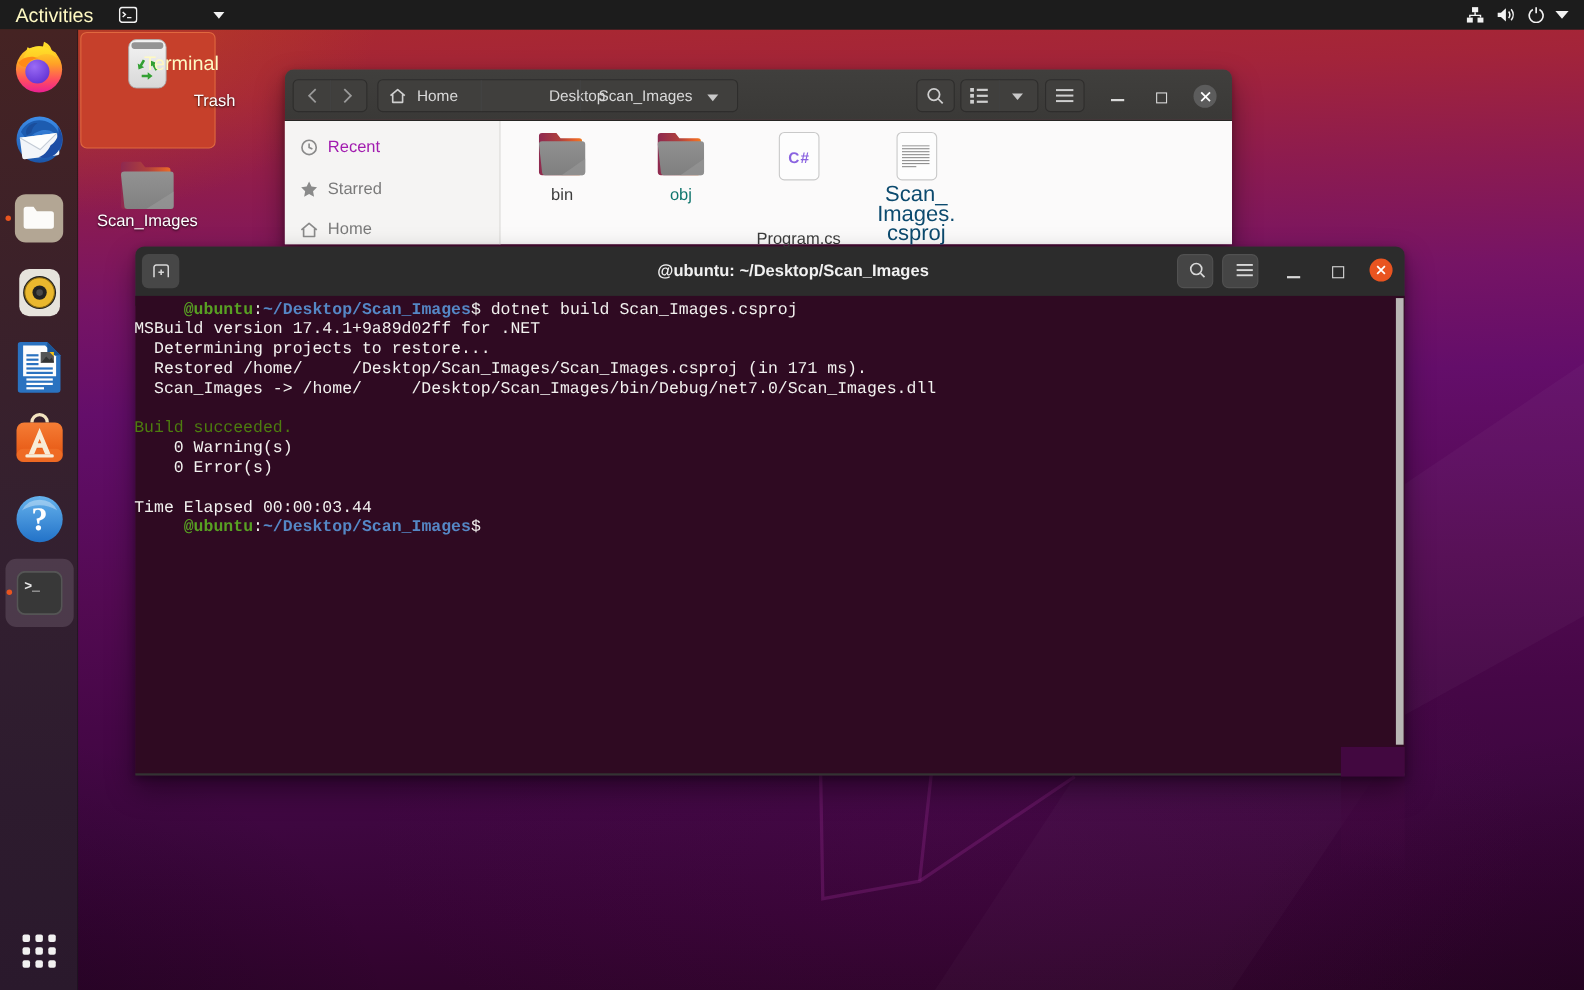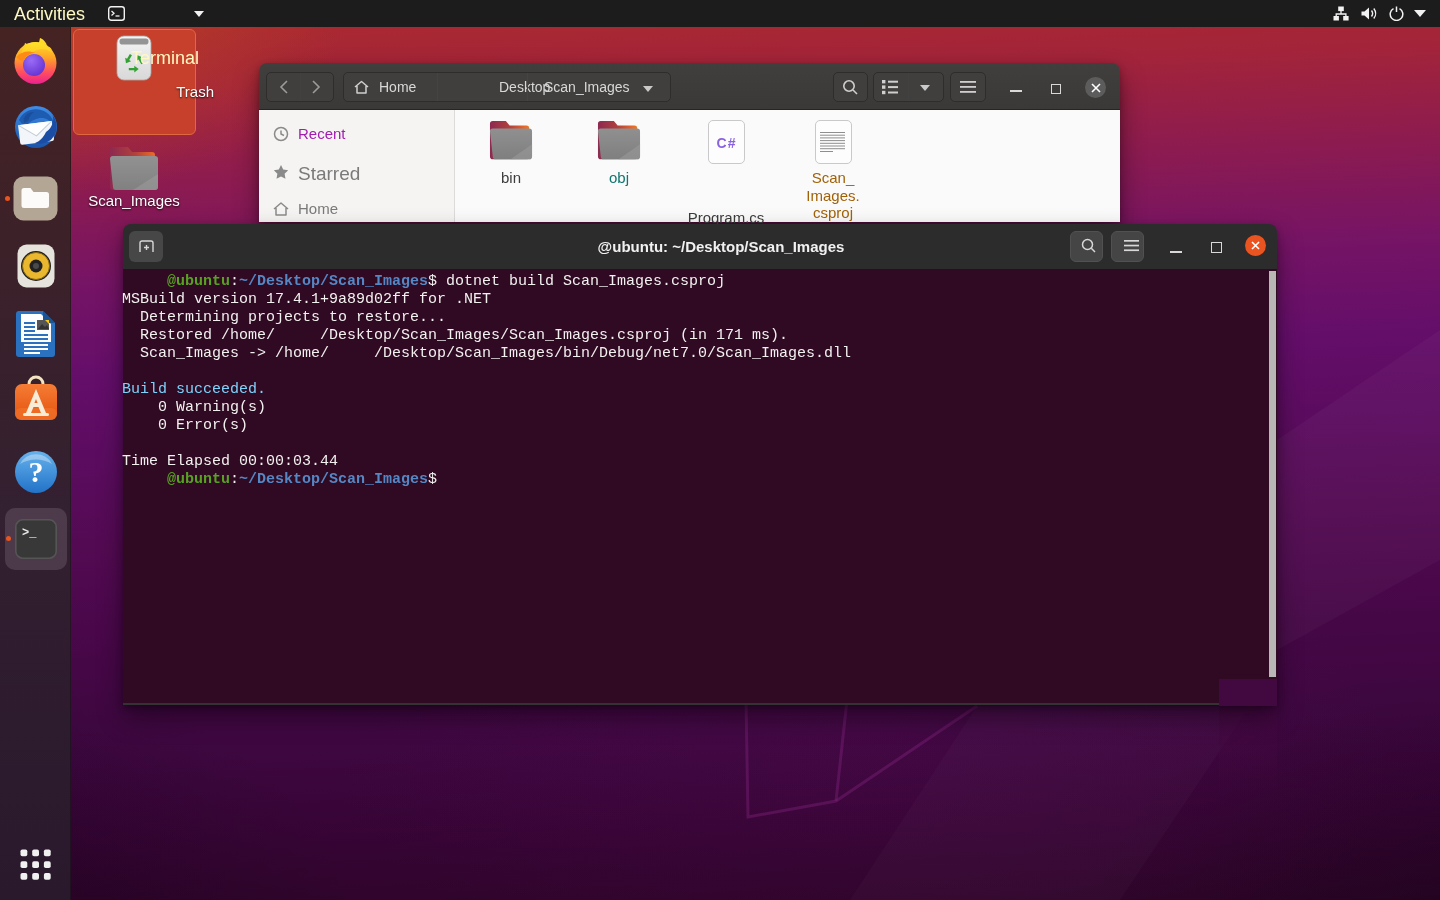--- a/index.html
+++ b/index.html
@@ -38,21 +38,21 @@
   .pathseg { position:absolute; top:0; height:28px; line-height:28px; color:#d8d8d8; font-size:14px; }
   
   #term { left:123px; top:224px; width:1154px; height:481px; z-index:20; }
   #term .hdr { position:absolute; left:0; top:0; width:1154px; height:54px; border-radius:8px 8px 0 0;
      background:#2c2c2c; border-bottom:1px solid #1f1f1f; }
   #term .body { position:absolute; left:0; top:45px; width:1154px; height:436px; background:#2f0a22; border-bottom:2px solid #333; }
   .tbtn { position:absolute; top:7px; width:33px; height:31px; background:#454545; border:1px solid #515151; border-radius:6px; }
   
   #ttext { position:absolute; left:-1px; top:4px; font-family:"Liberation Mono", monospace; font-size:15px; line-height:18px; color:#f2f1ef; white-space:pre; }
   #ttext .g { color:#58a123; font-weight:bold; }
-  #ttext .gg { color:#7dd3fc; }
+  #ttext .gg { color:#4d7c0f; }
   #ttext .b { color:#5587c5; font-weight:bold; }
 </style>
 </head>
 <body>
 <div id="wall" class="abs"></div>
 <svg class="abs" style="left:0;top:0;z-index:1" width="1440" height="900">
 
   <g stroke="#83227e" stroke-opacity="0.4" stroke-width="3" fill="none">
     <path d="M746,700 L748,817 L836,801 L977,706"></path>
     <path d="M847,700 L836,801"></path>
@@ -125,21 +125,21 @@
 
       <svg class="abs" style="left:14px; top:16px;" width="16" height="16">
           <circle cx="8" cy="8" r="6.5" stroke="#8a8a8a" stroke-width="1.5" fill="none"></circle>
           <path d="M8,4.5 V8 L11,9.5" stroke="#8a8a8a" stroke-width="1.5" fill="none"></path>
         </svg>
       <span class="abs" style="left:39px; top:15px; color:#a21caf; font-size:15px;">Recent</span>
 
       <svg class="abs" style="left:14px; top:54px;" width="16" height="16">
           <path d="M8,1 L10.2,5.6 L15.2,6.3 L11.6,9.8 L12.5,14.8 L8,12.4 L3.5,14.8 L4.4,9.8 L0.8,6.3 L5.8,5.6 Z" fill="#8a8a8a"></path>
         </svg>
-      <span class="abs" style="left:39px; top:53px; color:#7a7a7a; font-size:19px;">Starred</span>
+      <span class="abs" style="left:39px; top:53px; color:#7a7a7a; font-size:15px;">Starred</span>
 
       <svg class="abs" style="left:14px; top:91px;" width="16" height="16">
           <path d="M1,8 L8,2 L15,8 M3,7 v7 h10 v-7" stroke="#8a8a8a" stroke-width="1.5" fill="none" stroke-linejoin="round"></path>
         </svg>
       <span class="abs" style="left:39px; top:90px; color:#7a7a7a; font-size:15px;">Home</span>
     </div>
 
     <svg class="abs" style="left:230px; top:10px;" width="44" height="43" viewBox="0 0 45 46">
       <defs>
           <linearGradient id="ftop" x1="0" y1="0" x2="1" y2="0">
@@ -176,21 +176,21 @@
           <rect x="0" y="0" width="25" height="1"></rect>
           <rect x="0" y="2.7" width="25" height="1"></rect>
           <rect x="0" y="5.4" width="25" height="1"></rect>
           <rect x="0" y="8.1" width="25" height="1"></rect>
           <rect x="0" y="10.8" width="25" height="1"></rect>
           <rect x="0" y="13.5" width="25" height="1"></rect>
           <rect x="0" y="16.2" width="25" height="1"></rect>
           <rect x="0" y="19" width="13" height="1"></rect>
         </g>
     </svg>
-    <span class="abs" style="left:524px; top:59px; width:100px; text-align:center; color:#a16207; font-size:15px; line-height:17.5px;">Scan_<br>Images.<br>csproj</span>
+    <span class="abs" style="left:524px; top:59px; width:100px; text-align:center; color:#0c4a6e; font-size:20px; line-height:17.5px;">Scan_<br>Images.<br>csproj</span>
   </div>
 </div>
 
 <div id="term" class="win">
   <div class="hdr">
 
     <div class="tbtn" style="left:6px; width:34px; background:#474747; border:none;"></div>
     <svg class="abs" style="left:16px; top:16px;" width="15" height="13">
         <path d="M1,12 V3 a2,2 0 0 1 2,-2 h9 a2,2 0 0 1 2,2 v9" stroke="#d8d8d8" stroke-width="1.4" fill="none"></path>
         <path d="M7.5,5 v5 M5,7.5 h5" stroke="#d8d8d8" stroke-width="1.4"></path>

